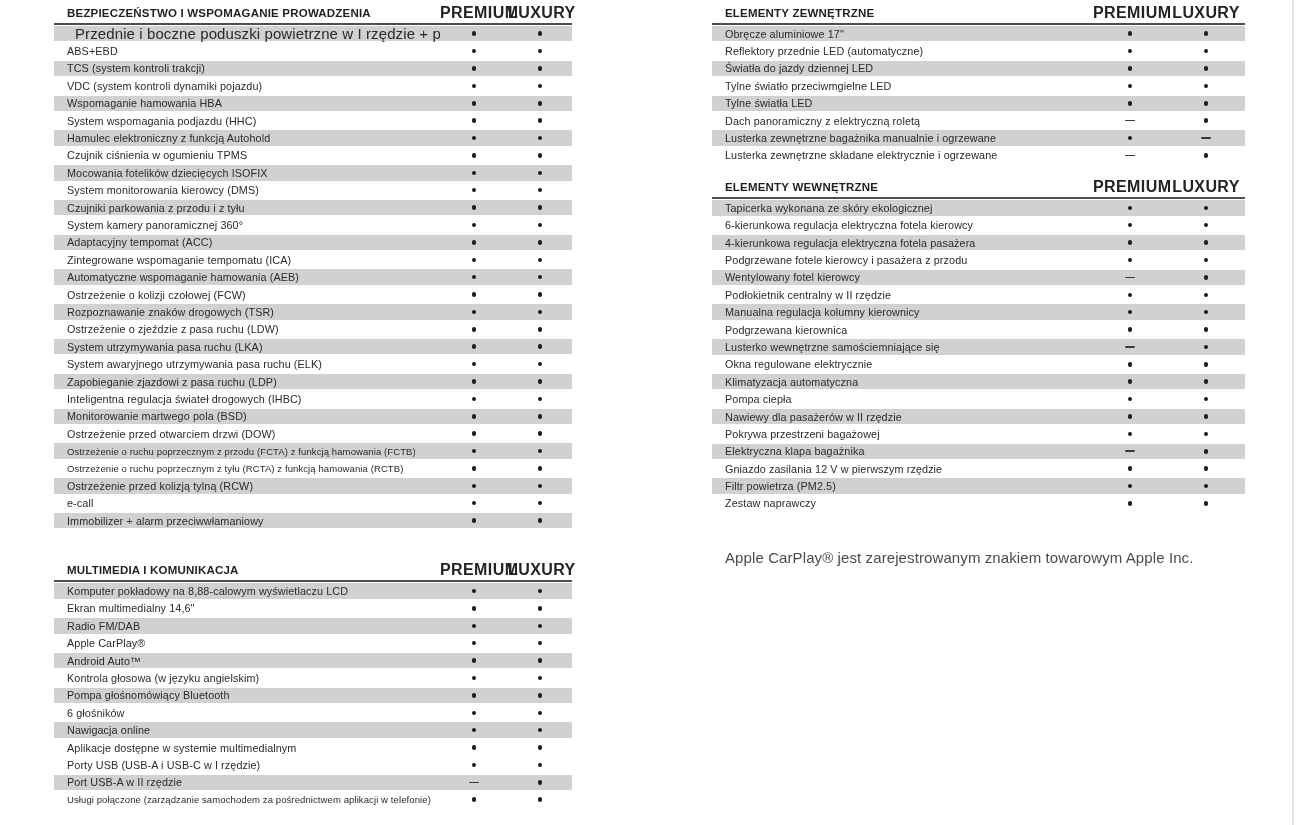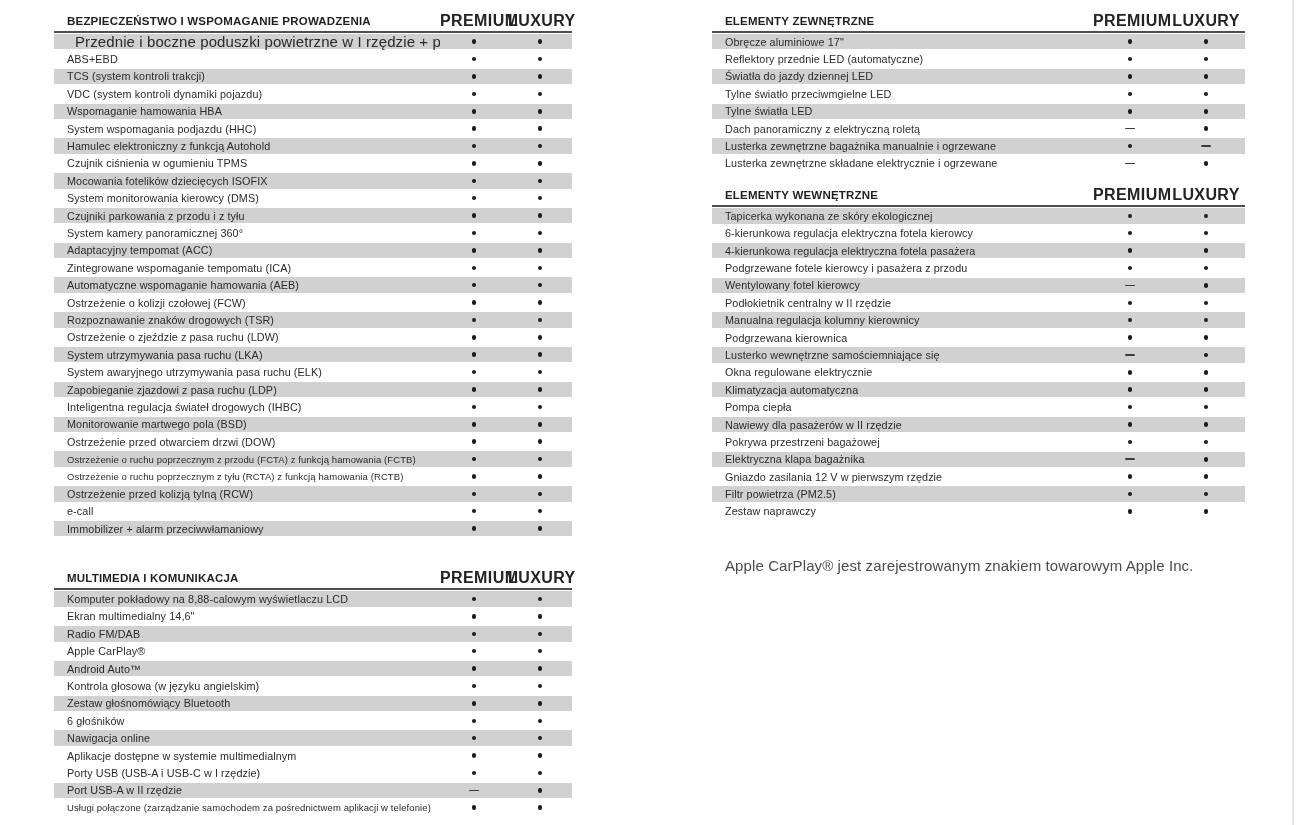--- a/index.html
+++ b/index.html
@@ -3,21 +3,21 @@
 <meta charset="utf-8">
 <style>
   html,body{margin:0;padding:0;background:#ffffff;}
   body{
     width:1300px;height:825px;position:relative;overflow:hidden;
     font-family:"Liberation Sans",sans-serif;color:#28282a;
     -webkit-font-smoothing:antialiased;
   }
   .page{position:absolute;inset:0;background:#fff;}
   .page-edge{position:absolute;top:0;bottom:0;left:1292px;width:2px;background:#e7e7e9;}
-  .col{position:absolute;top:8px;padding-top:4px;}
+  .col{position:absolute;top:0;padding-top:4px;}
   .col-left{left:54px;width:518px;}
   .col-right{left:712px;width:533px;}
   .sec{width:100%;}
   .col-left .sec + .sec{margin-top:33px;}
   .col-right .sec + .sec{margin-top:15px;}
   .sec-head{display:flex;align-items:center;height:17px;padding-bottom:2px;}
   .sec-title{
     flex:1;margin:0;font-size:11.5px;font-weight:bold;letter-spacing:.2px;
     color:#1f1f21;padding-left:13px;white-space:nowrap;
   }
@@ -380,21 +380,21 @@
           <div class="row">
             <span class="label">Kontrola głosowa (w języku angielskim)</span>
             <span class="cell cell-p">
               <span class="dot"></span>
             </span>
             <span class="cell cell-l">
               <span class="dot"></span>
             </span>
           </div>
           <div class="row alt">
-            <span class="label">Zestaw głośnomówiący Bluetooth</span>
+            <span class="label">Pompa głośnomówiący Bluetooth</span>
             <span class="cell cell-p">
               <span class="dot"></span>
             </span>
             <span class="cell cell-l">
               <span class="dot"></span>
             </span>
           </div>
           <div class="row">
             <span class="label">6 głośników</span>
             <span class="cell cell-p">

